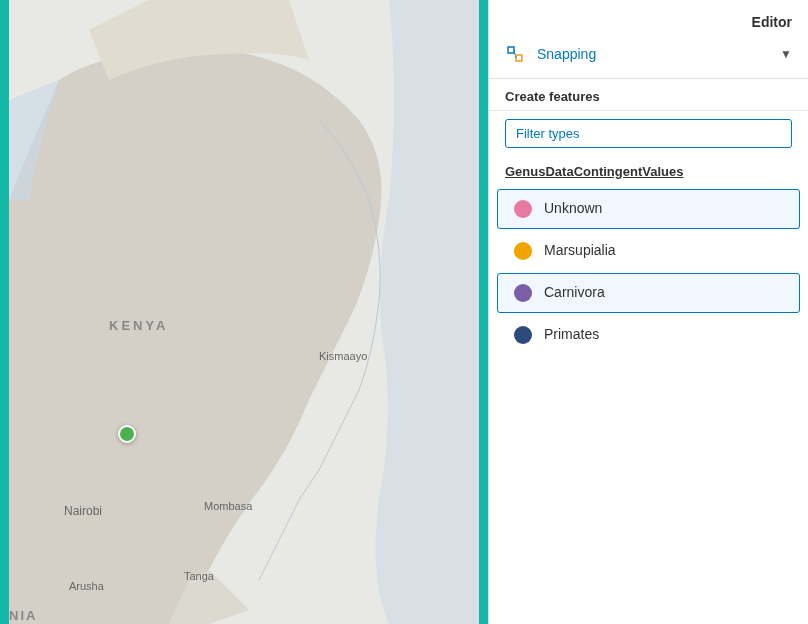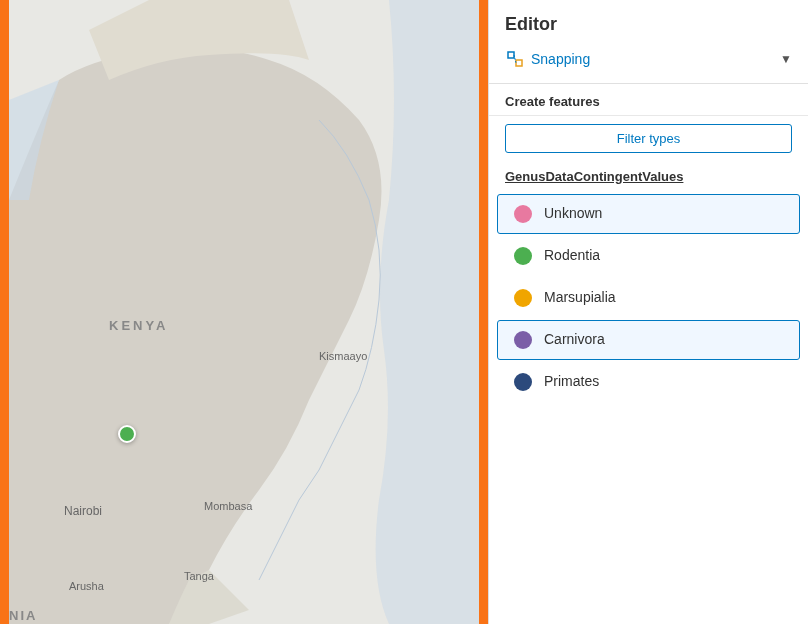--- a/index.html
+++ b/index.html
@@ -1,21 +1,21 @@
 <!DOCTYPE html>
 <html><head>
   <meta charset="utf-8">
   <style>
     * { box-sizing: border-box; margin: 0; padding: 0; }
     body { width: 808px; height: 624px; overflow: hidden; font-family: 'Segoe UI', Arial, sans-serif; display: flex; }
 
     
     .map-area {
       flex: 1;
-      background: #f97316;
+      background: #14b8a6;
       position: relative;
       overflow: hidden;
     }
 
     .map-svg {
       width: 100%;
       height: 100%;
     }
 
     .map-dot {
@@ -38,37 +38,38 @@
       border-left: 1px solid #ddd;
       box-shadow: -2px 0 8px rgba(0,0,0,0.1);
     }
 
     .editor-header {
       padding: 14px 16px 10px 16px;
       border-bottom: 1px solid #e0e0e0;
     }
 
     .editor-title {
-      font-size: 18px;
+      font-size: 14px;
       font-weight: 600;
       color: #323232;
       margin-bottom: 10px;
+      text-align: right;
     }
 
     .snapping-row {
       display: flex;
       align-items: center;
       justify-content: space-between;
       padding: 4px 0;
     }
 
     .snapping-left {
       display: flex;
       align-items: center;
-      gap: 6px;
+      gap: 12px;
     }
 
     .snapping-icon {
       width: 20px;
       height: 20px;
       display: flex;
       align-items: center;
       justify-content: center;
     }
 
@@ -99,21 +100,20 @@
 
     .filter-input {
       width: 100%;
       padding: 6px 10px;
       border: 1.5px solid #0079c1;
       border-radius: 3px;
       font-size: 13px;
       color: #404040;
       outline: none;
       background: #fff;
-      text-align: center;
     }
 
     .filter-input::placeholder {
       color: #0079c1;
     }
 
     .section-label {
       padding: 8px 16px 4px 16px;
       font-size: 13px;
       font-weight: 600;
@@ -228,24 +228,20 @@
 
   <div class="section-label">GenusDataContingentValues</div>
 
   <div class="feature-list" id="feature-list">
 
   <div class="feature-item selected">
         <div class="feature-dot" style="background: rgb(232, 121, 160);"></div>
         <span class="feature-name">Unknown</span>
       </div>
       <div class="feature-item">
-        <div class="feature-dot" style="background: rgb(76, 175, 80);"></div>
-        <span class="feature-name">Rodentia</span>
-      </div>
-      <div class="feature-item">
         <div class="feature-dot" style="background: rgb(240, 165, 0);"></div>
         <span class="feature-name">Marsupialia</span>
       </div>
       <div class="feature-item selected">
         <div class="feature-dot" style="background: rgb(123, 94, 167);"></div>
         <span class="feature-name">Carnivora</span>
       </div>
       <div class="feature-item">
         <div class="feature-dot" style="background: rgb(44, 74, 124);"></div>
         <span class="feature-name">Primates</span>

